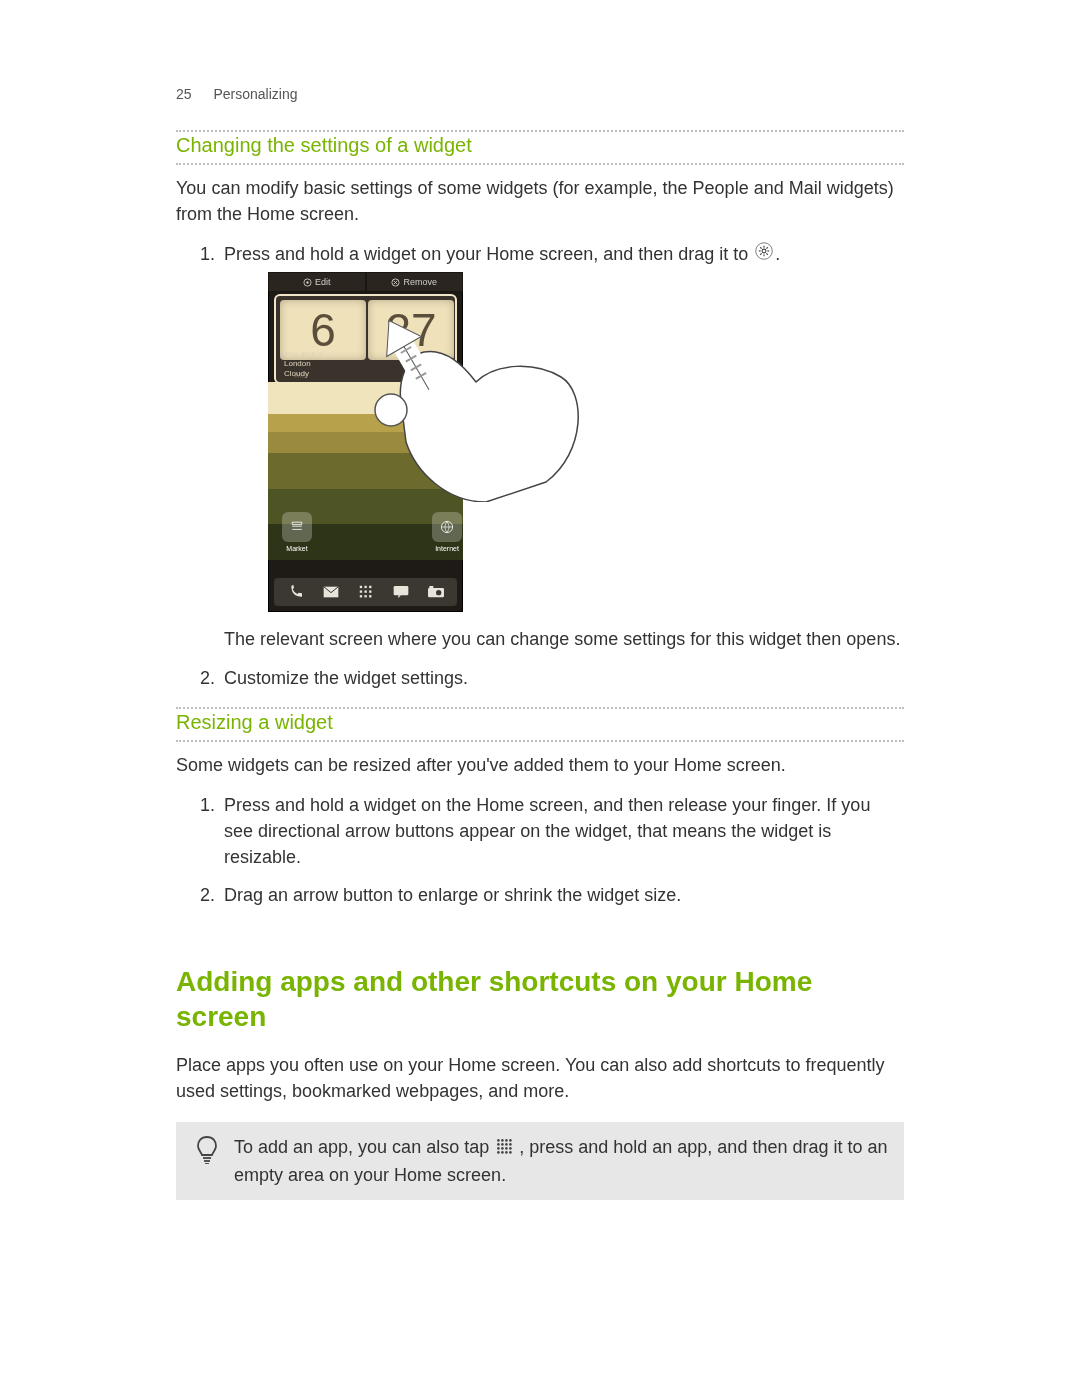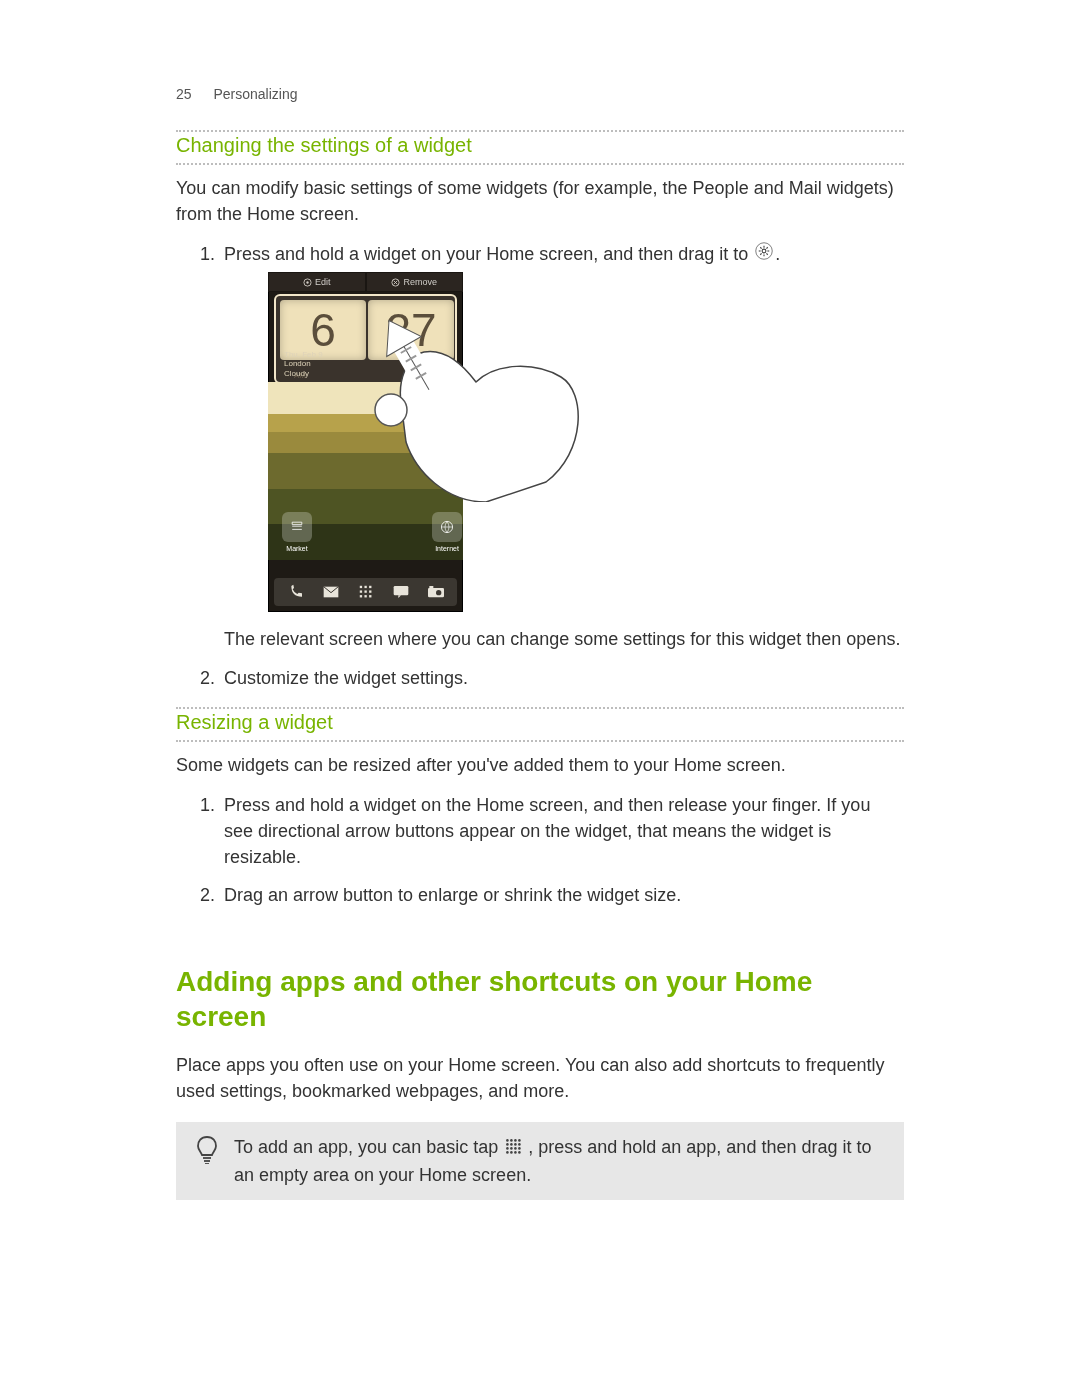--- a/index.html
+++ b/index.html
@@ -415,21 +415,21 @@
   <div class="tip-box">
     <div class="tip-icon">
       <svg width="22" height="28" viewBox="0 0 22 28">
         <path d="M11 1 C5 1 2 5 2 10 c0 4 3 6 4 9 h10 c1 -3 4 -5 4 -9 C20 5 17 1 11 1 Z" fill="none" stroke="#444" stroke-width="1.8"></path>
         <line x1="7" y1="22" x2="15" y2="22" stroke="#444" stroke-width="1.8"></line>
         <line x1="8" y1="25" x2="14" y2="25" stroke="#444" stroke-width="1.8"></line>
         <line x1="9" y1="28" x2="13" y2="28" stroke="#444" stroke-width="1.8"></line>
       </svg>
     </div>
     <div class="tip-text">
-      <span>To add an app, you can basic tap </span>
+      <span>To add an app, you can also tap </span>
       <span class="inline-icon">
         <svg width="16" height="16" viewBox="0 0 20 20">
           <g fill="#444">
             <circle cx="3" cy="3" r="1.6"></circle>
               <circle cx="8" cy="3" r="1.6"></circle>
               <circle cx="13" cy="3" r="1.6"></circle>
               <circle cx="18" cy="3" r="1.6"></circle>
             <circle cx="3" cy="8" r="1.6"></circle>
               <circle cx="8" cy="8" r="1.6"></circle>
               <circle cx="13" cy="8" r="1.6"></circle>

